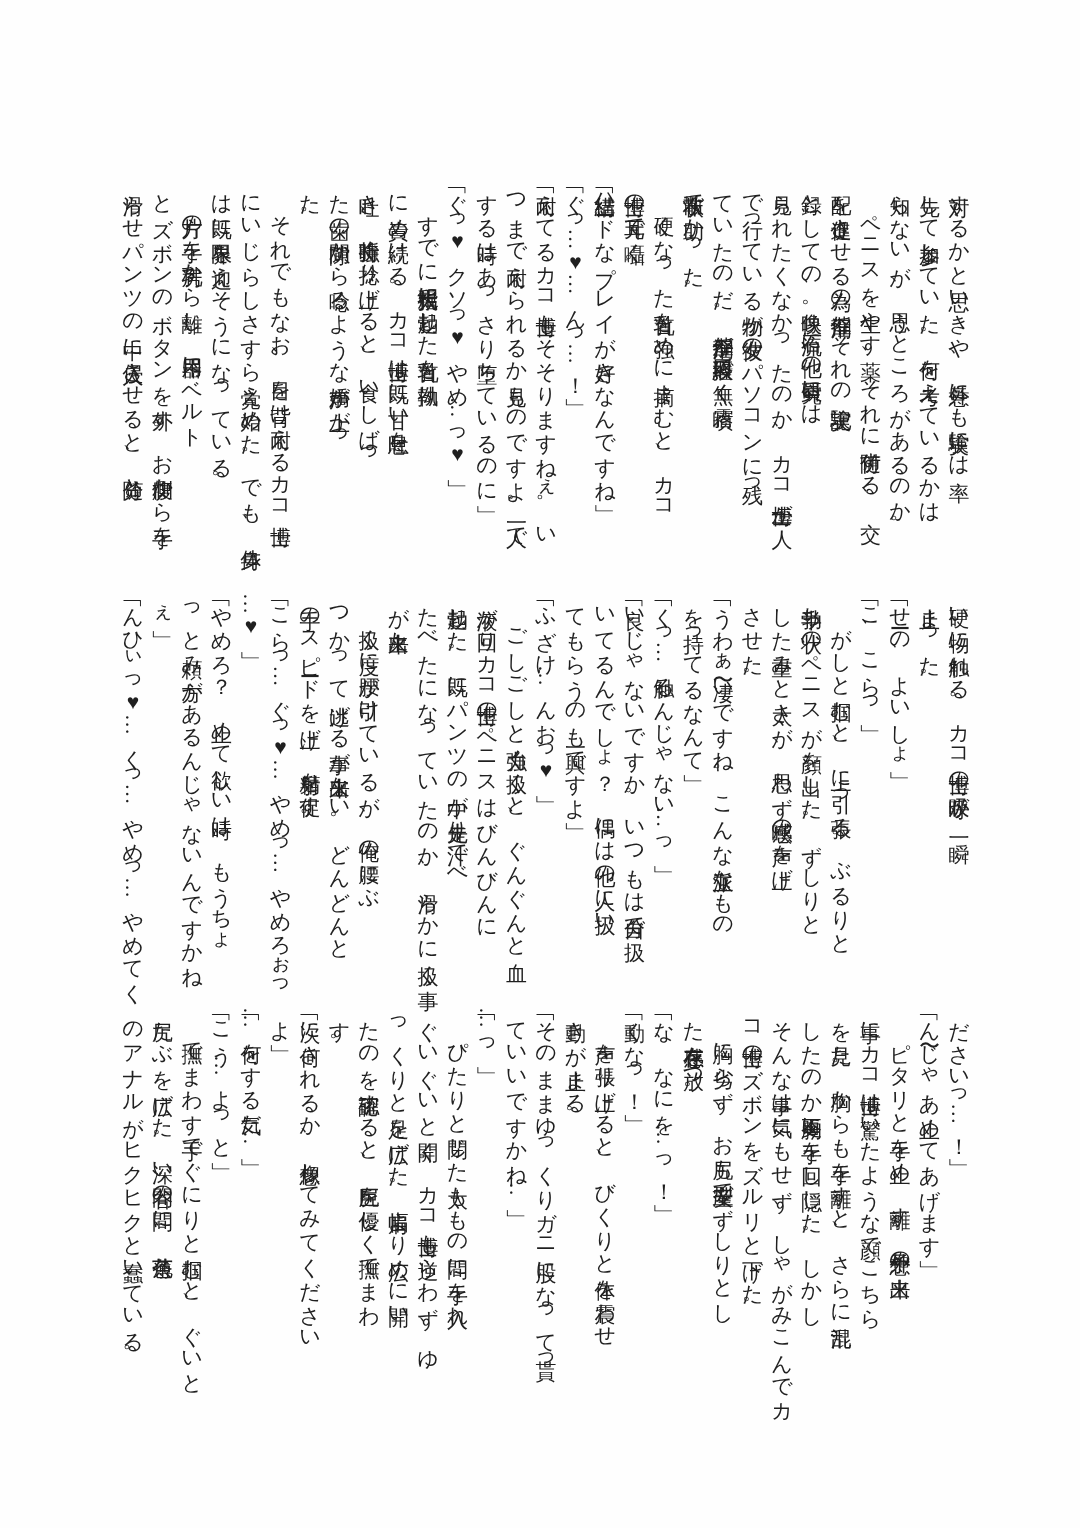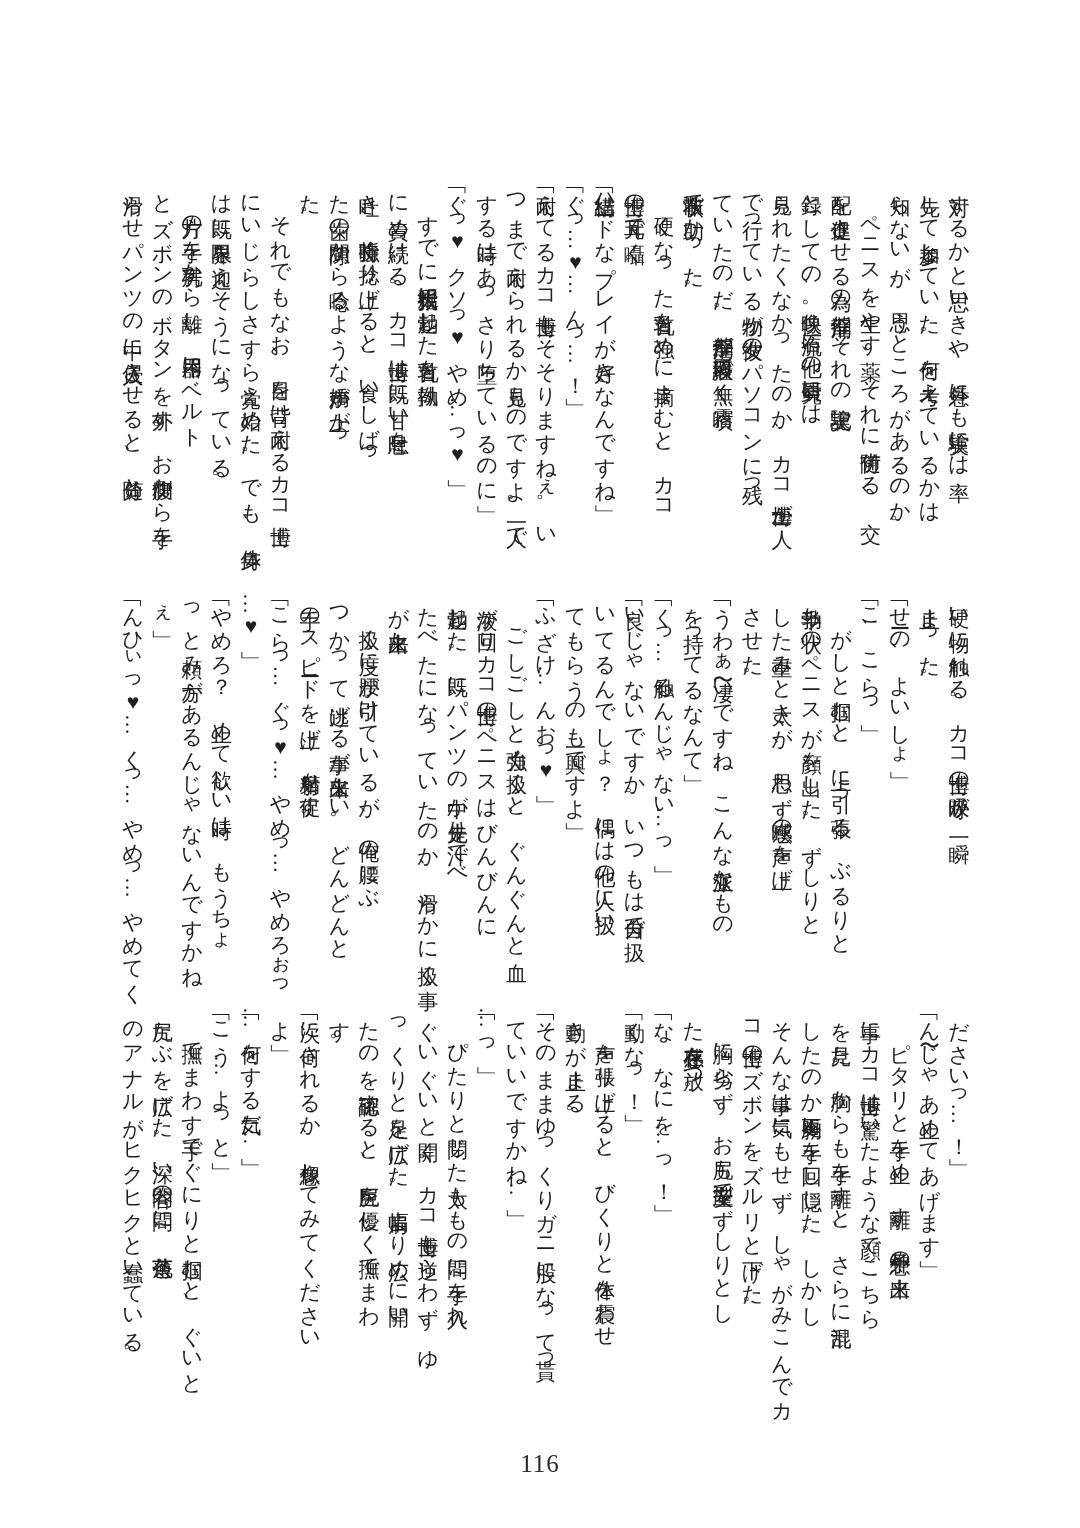--- a/index.html
+++ b/index.html
@@ -132,14 +132,13 @@
       <div class="line">たのを確認すると、巨尻を優しく撫でまわ</div>
       <div class="line">す。</div>
       <div class="line">「次に何されるか、想像してみてください</div>
       <div class="line">よ」</div>
       <div class="line">「…何をする気だ…」</div>
       <div class="line">「こう…よっと」</div>
       <div class="line">　撫でまわす手でぐにりと掴むと、ぐいと</div>
       <div class="line">尻たぶを広げた。深い谷間の間に、薄茶色</div>
       <div class="line">のアナルがヒクヒクと蠢いている。</div>
     </div>
-  <div class="page-number">116</div>
 </div>
 
 </body></html>

